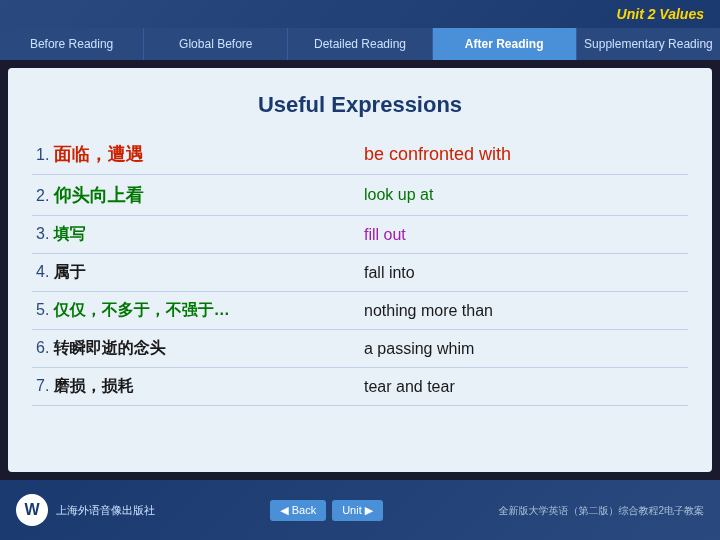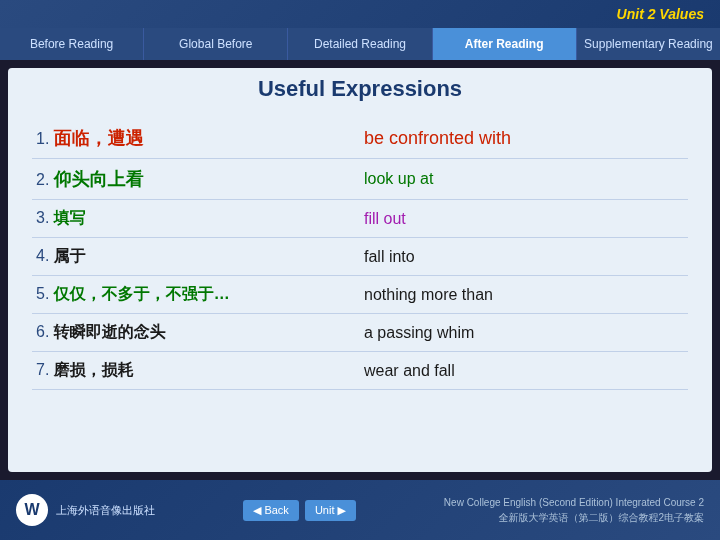--- a/index.html
+++ b/index.html
@@ -51,21 +51,21 @@
       background: #4a90d9;
       color: #fff;
       font-weight: bold;
     }
 
     
     .content-area {
       background: #e8f0f8;
       margin: 8px;
       border-radius: 4px;
-      padding: 8px 24px;
+      padding: 24px 24px;
       height: calc(540px - 28px - 32px - 16px - 60px);
     }
 
     .content-title {
       text-align: center;
       font-size: 22px;
       font-weight: bold;
       color: #1a3a6f;
       margin-bottom: 16px;
     }
@@ -232,21 +232,21 @@
       <td class="col-english">
         <span style="color:#1a1a1a; font-size:16px;">a passing whim</span>
       </td>
     </tr>
         <tr>
       <td class="col-chinese">
         <span style="color:#2a4a7f;">7. </span>
         <span style="color:#1a1a1a; font-size:16px; font-weight:bold;">磨损，损耗</span>
       </td>
       <td class="col-english">
-        <span style="color:#1a1a1a; font-size:16px;">wear and fall</span>
+        <span style="color:#1a1a1a; font-size:16px;">tear and tear</span>
       </td>
     </tr>
       </tbody>
   </table>
 </div>
 
 <div class="bottom-bar">
   <div class="logo-area">
     <div class="logo-icon">
       <span>W</span>
@@ -255,16 +255,15 @@
   </div>
   <div class="nav-buttons">
     <button class="nav-btn">
       <span>◀ Back</span>
     </button>
     <button class="nav-btn">
       <span>Unit ▶</span>
     </button>
   </div>
   <div class="book-info">
-    <div>New College English (Second Edition) Integrated Course 2</div>
     <div>全新版大学英语（第二版）综合教程2电子教案</div>
   </div>
 </div>
 
 </body></html>

